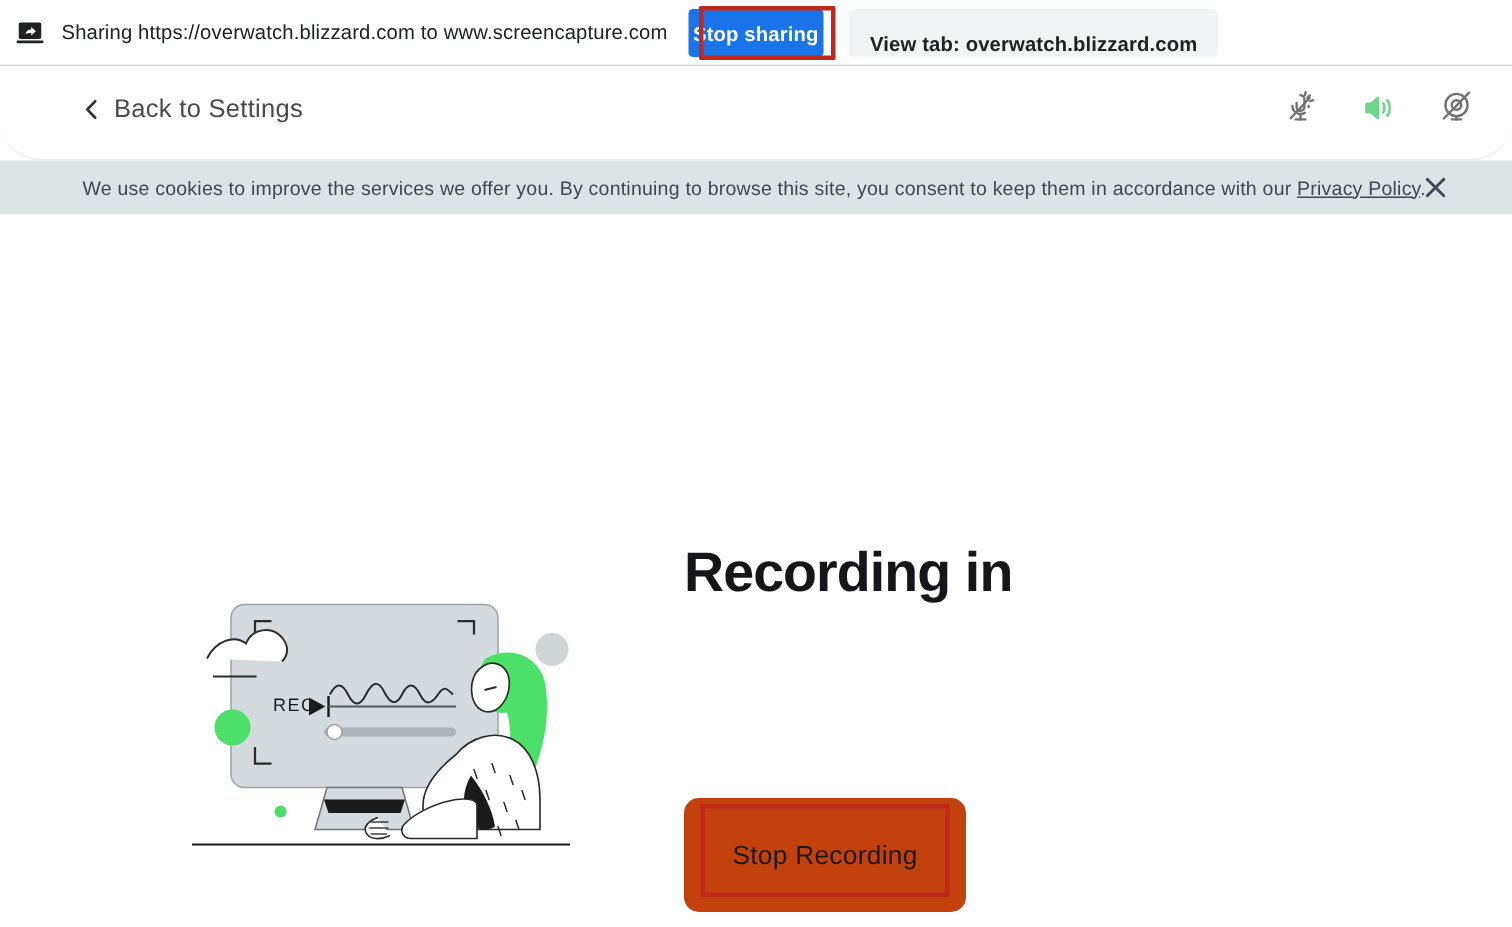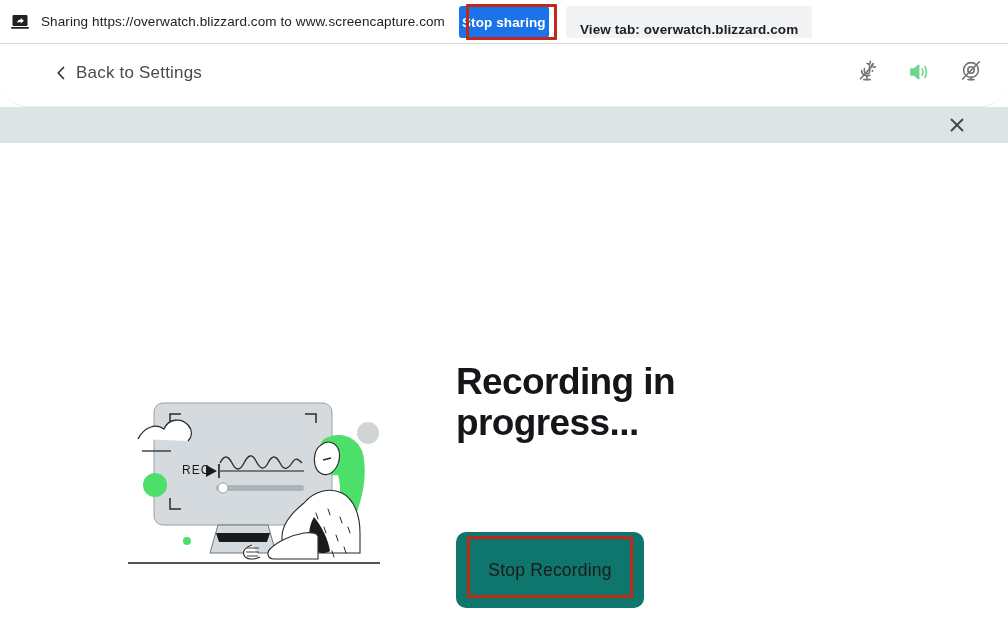--- a/index.html
+++ b/index.html
@@ -95,21 +95,21 @@
   .illus { position: absolute; left: 128px; top: 250px; }
   .rec-title {
     position: absolute; left: 456px; top: 218px;
     width: 300px;
     font-size: 37px; font-weight: bold; line-height: 41px;
     color: #15151a; letter-spacing: -0.6px;
   }
   .stop-rec-btn {
     position: absolute; left: 456px; top: 389px;
     width: 188px; height: 76px;
-    background: #0f766e; color: #1a1a1a;
+    background: #c2410c; color: #1a1a1a;
     border: none; border-radius: 10px;
     font-family: "Liberation Sans", sans-serif;
     font-size: 17.5px; letter-spacing: .2px;
     cursor: pointer;
   }
 </style>
 </head>
 <body>
 
 <div id="root">
@@ -176,20 +176,21 @@
             <path d="M11 21.6h6"></path>
             <path d="M14 19.4v2.2"></path>
             <path d="M5.6 21 22.4 3.8"></path>
           </g>
         </svg>
       </span>
     </div>
   </div>
 
   <div class="cookie-bar">
+    <span class="cookie-text"><span>We use cookies to improve the services we offer you. By continuing to browse this site, you consent to keep them in accordance with our </span><span class="pp">Privacy Policy</span><span>.</span></span>
     <span class="cookie-close">
       <svg width="18" height="18" viewBox="0 0 18 18">
         <g stroke="#3d4852" stroke-width="1.9" stroke-linecap="round">
           <line x1="3.5" y1="3.5" x2="14.5" y2="14.5"></line>
           <line x1="14.5" y1="3.5" x2="3.5" y2="14.5"></line>
         </g>
       </svg>
     </span>
   </div>
 
@@ -260,20 +261,19 @@
           <line x1="118" y1="159" x2="131" y2="159"></line>
           <line x1="119" y1="163" x2="130" y2="163"></line>
         </g>
 
         <line x1="0" y1="170" x2="252" y2="170" stroke="#1b1b1b" stroke-width="1.4"></line>
       </svg>
     </div>
 
     <div class="rec-title">
       <div>Recording in</div>
-      <div>progress...</div>
     </div>
 
     <button class="stop-rec-btn">Stop Recording</button>
   </div>
 
   <div class="annot annot-stop-rec"></div>
 </div>
 
 </body></html>

